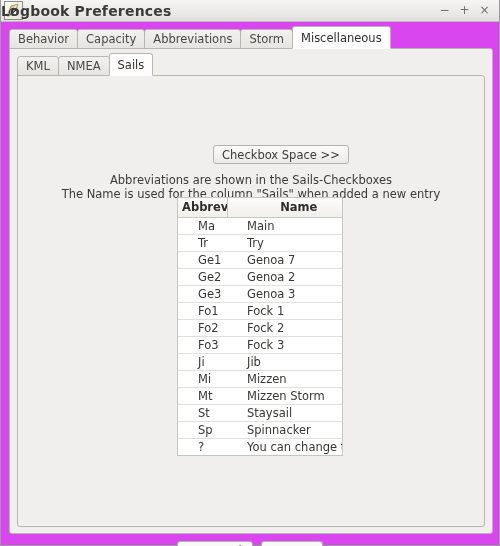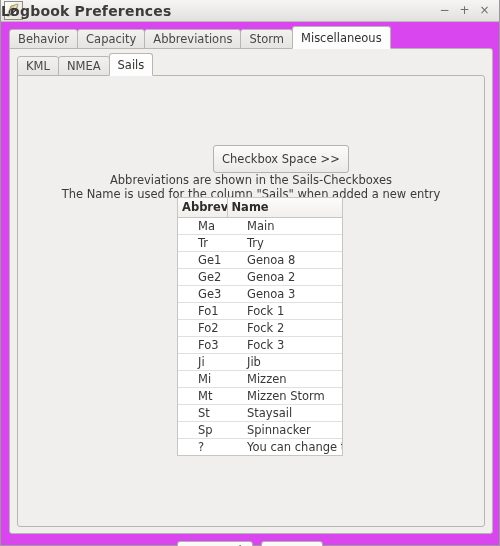--- a/index.html
+++ b/index.html
@@ -134,21 +134,21 @@
     background: #f0efed;
     border: 1px solid #b8b6b3;
     border-radius: 0 3px 3px 3px;
   }
 
   
   .cb-space-btn {
     position: absolute;
     left: 195px; top: 69px;
     height: 19px;
-    padding: 13px 8px;
+    padding: 4px 8px;
     display: flex;
     align-items: center;
     font-size: 11.5px;
     color: #3c3a38;
     background: linear-gradient(to bottom, #fbfbfa 0%, #eceae7 100%);
     border: 1px solid #b4b2af;
     border-radius: 3px;
     cursor: default;
     white-space: nowrap;
   }
@@ -187,21 +187,21 @@
     font-weight: bold;
     color: #2f2d2b;
     background: linear-gradient(to bottom, #fcfcfb 0%, #f1efec 100%);
     border-bottom: 1px solid #c8c6c3;
     border-right: 1px solid #c8c6c3;
     padding: 0 4px;
     white-space: nowrap;
     overflow: hidden;
     text-align: left;
   }
-  table.sails th.name-h { border-right: none; }
+  table.sails th.name-h { text-align: center; border-right: none; }
   table.sails td {
     height: 17px;
     font-size: 11.5px;
     color: #3a3836;
     border-bottom: 1px solid #e2e0dd;
     padding: 0 20px;
     white-space: nowrap;
     overflow: hidden;
     background: #ffffff;
   }
@@ -298,21 +298,21 @@
                 <tr>
                   <td>Ma</td>
                   <td>Main</td>
                 </tr>
                 <tr>
                   <td>Tr</td>
                   <td>Try</td>
                 </tr>
                 <tr>
                   <td>Ge1</td>
-                  <td>Genoa 8</td>
+                  <td>Genoa 7</td>
                 </tr>
                 <tr>
                   <td>Ge2</td>
                   <td>Genoa 2</td>
                 </tr>
                 <tr>
                   <td>Ge3</td>
                   <td>Genoa 3</td>
                 </tr>
                 <tr>

